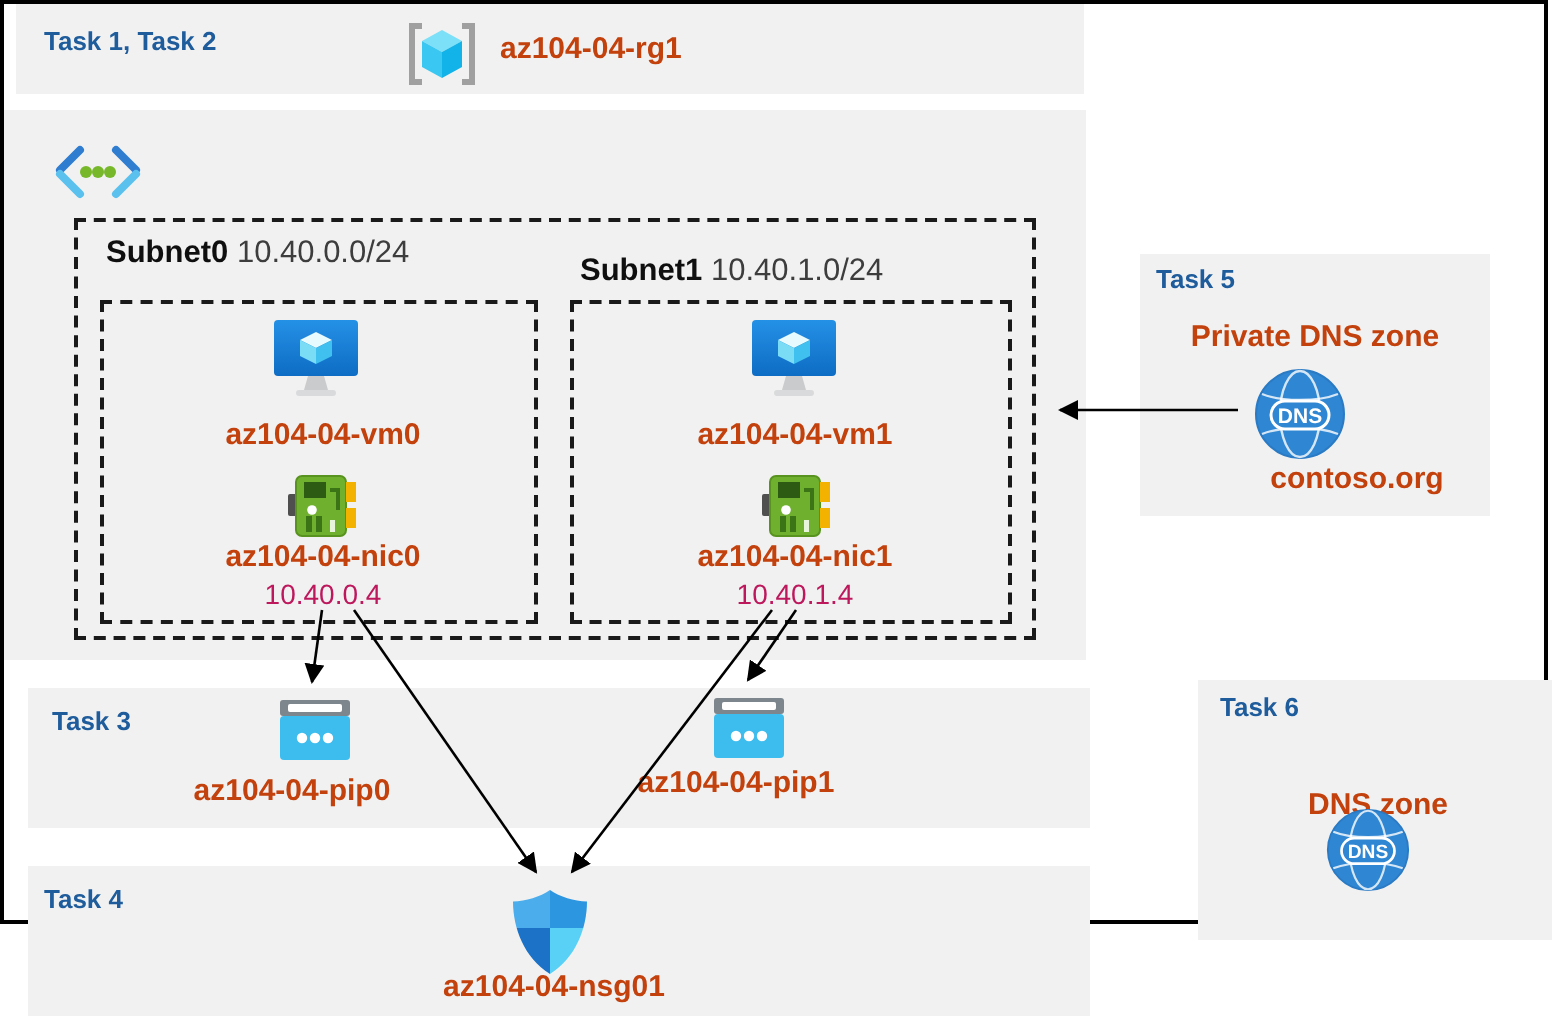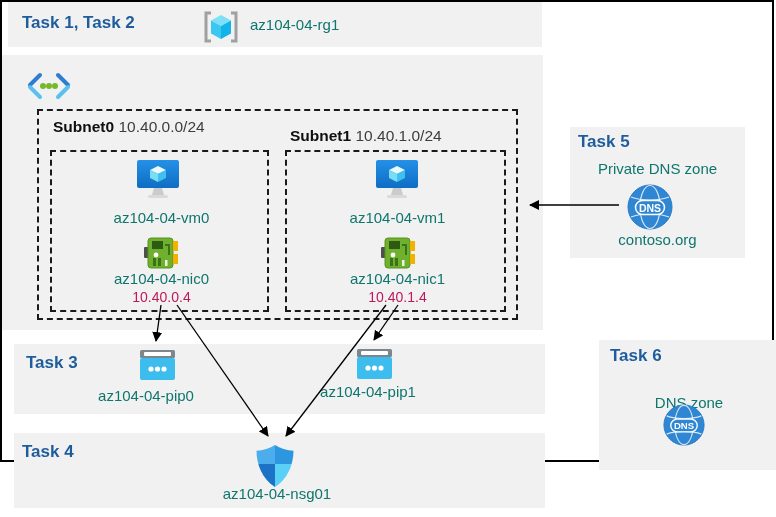--- a/index.html
+++ b/index.html
@@ -5,22 +5,22 @@
   html,body{margin:0;padding:0;background:#fff;}
   .canvas{
     position:relative;width:776px;height:517px;background:#fff;overflow:hidden;
     font-family:"Liberation Sans",sans-serif;color:#0f0f0f;
   }
   .abs{position:absolute;}
   .band{position:absolute;background:#f1f1f1;}
   .container-rect{position:absolute;left:0;top:52;width:774px;height:462px;
     border:2px solid #000;box-sizing:border-box;}
   .left-strip{position:absolute;left:0;top:0;width:2px;height:52px;background:#000;}
-  .task-label{font-size:17px;font-weight:700;color:#1e5c9c;white-space:nowrap;}
-  .res-label{font-size:15px;font-weight:400;color:#0f766e;white-space:nowrap;}
+  .task-label{font-size:13px;font-weight:700;color:#1e5c9c;white-space:nowrap;}
+  .res-label{font-size:15px;font-weight:700;color:#c2410c;white-space:nowrap;}
   .subnet-label{font-size:15.5px;font-weight:700;color:#0f0f0f;white-space:nowrap;}
   .cidr{font-weight:400;color:#3d3d3d;}
   .ip-label{font-size:14px;font-weight:400;color:#be185d;}
   .center{text-align:center;}
   .dashed{position:absolute;border:2px dashed #1a1a1a;box-sizing:border-box;}
   svg{display:block;}
   .arrow-layer{position:absolute;left:0;top:0;pointer-events:none;z-index:6;}
 </style>
 </head>
 <body>
@@ -174,21 +174,21 @@
     <div class="abs task-label" style="left:8px;top:5px;">Task 5</div>
     <div class="abs res-label center" style="left:0;top:33px;width:175px;">Private DNS zone</div>
     <svg class="abs" style="left:57px;top:57px;" width="46" height="46" viewBox="0 0 46 46">
       <circle cx="23" cy="23" r="22" fill="#2f86d2" stroke="#2a7ac4"></circle>
       <ellipse cx="23" cy="23" rx="10" ry="21.5" fill="none" stroke="rgba(255,255,255,0.8)" stroke-width="1.2"></ellipse>
       <path d="M4 13 C14 17,32 17,42 13" fill="none" stroke="rgba(255,255,255,0.8)" stroke-width="1.2"></path>
       <path d="M4 33 C14 29,32 29,42 33" fill="none" stroke="rgba(255,255,255,0.8)" stroke-width="1.2"></path>
       <rect x="8.5" y="16.5" width="29" height="14" rx="7" fill="#2f86d2" stroke="#fff" stroke-width="1.5"></rect>
       <text x="23" y="27.5" text-anchor="middle" font-size="10.5" font-weight="bold" fill="#fff" font-family="Liberation Sans, sans-serif">DNS</text>
     </svg>
-    <div class="abs res-label center" style="left:0;top:104px;width:175px;">contoso.org</div>
+    <div class="abs res-label center" style="left:0;top:104px;width:175px;padding-left:21px;">contoso.org</div>
   </div>
 
   <div class="band" style="left:575px;top:340px;width:180px;height:130px;margin-left:24px;">
     <div class="abs task-label" style="left:11px;top:6px;">Task 6</div>
     <div class="abs res-label center" style="left:0;top:54px;width:180px;">DNS zone</div>
     <svg class="abs" style="left:64px;top:64px;" width="42" height="42" viewBox="0 0 46 46">
       <circle cx="23" cy="23" r="22" fill="#2f86d2" stroke="#2a7ac4"></circle>
       <ellipse cx="23" cy="23" rx="10" ry="21.5" fill="none" stroke="rgba(255,255,255,0.8)" stroke-width="1.2"></ellipse>
       <path d="M4 13 C14 17,32 17,42 13" fill="none" stroke="rgba(255,255,255,0.8)" stroke-width="1.2"></path>
       <path d="M4 33 C14 29,32 29,42 33" fill="none" stroke="rgba(255,255,255,0.8)" stroke-width="1.2"></path>

